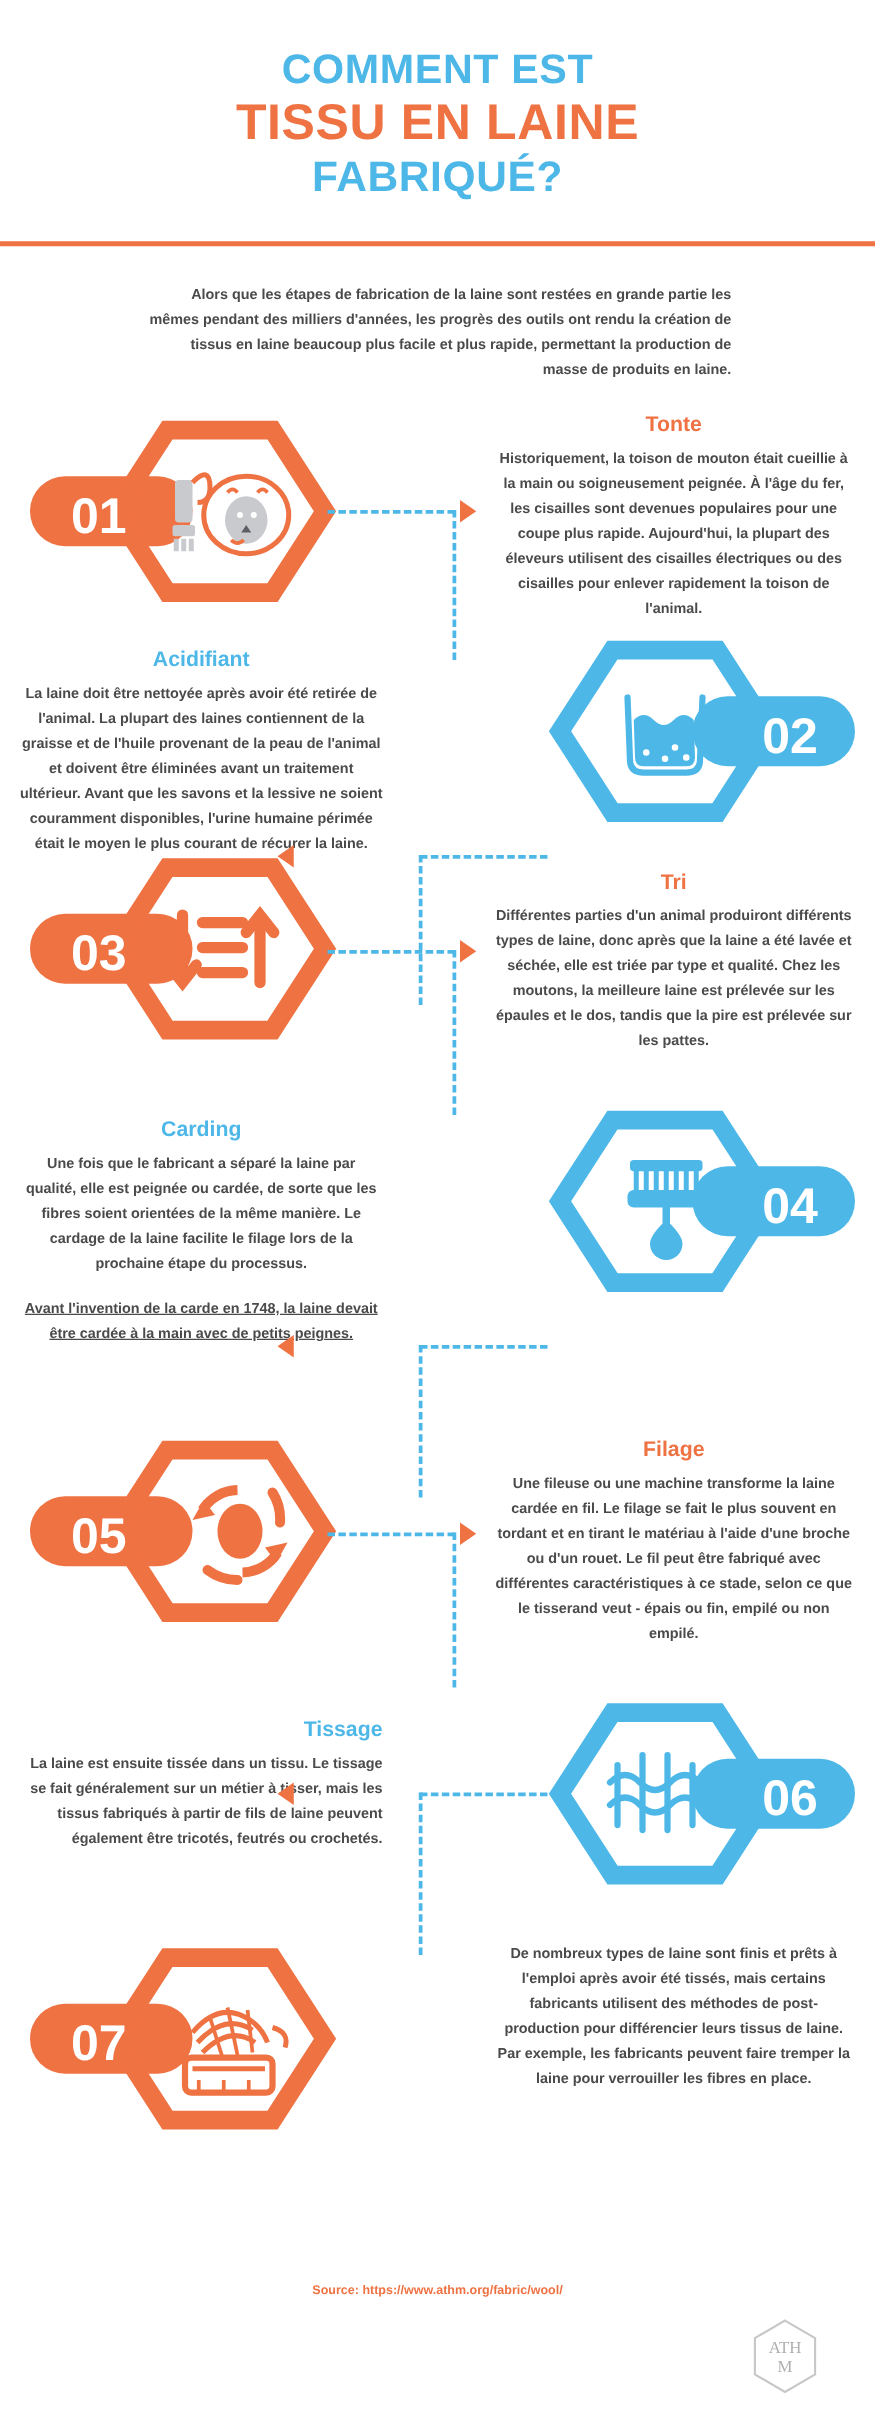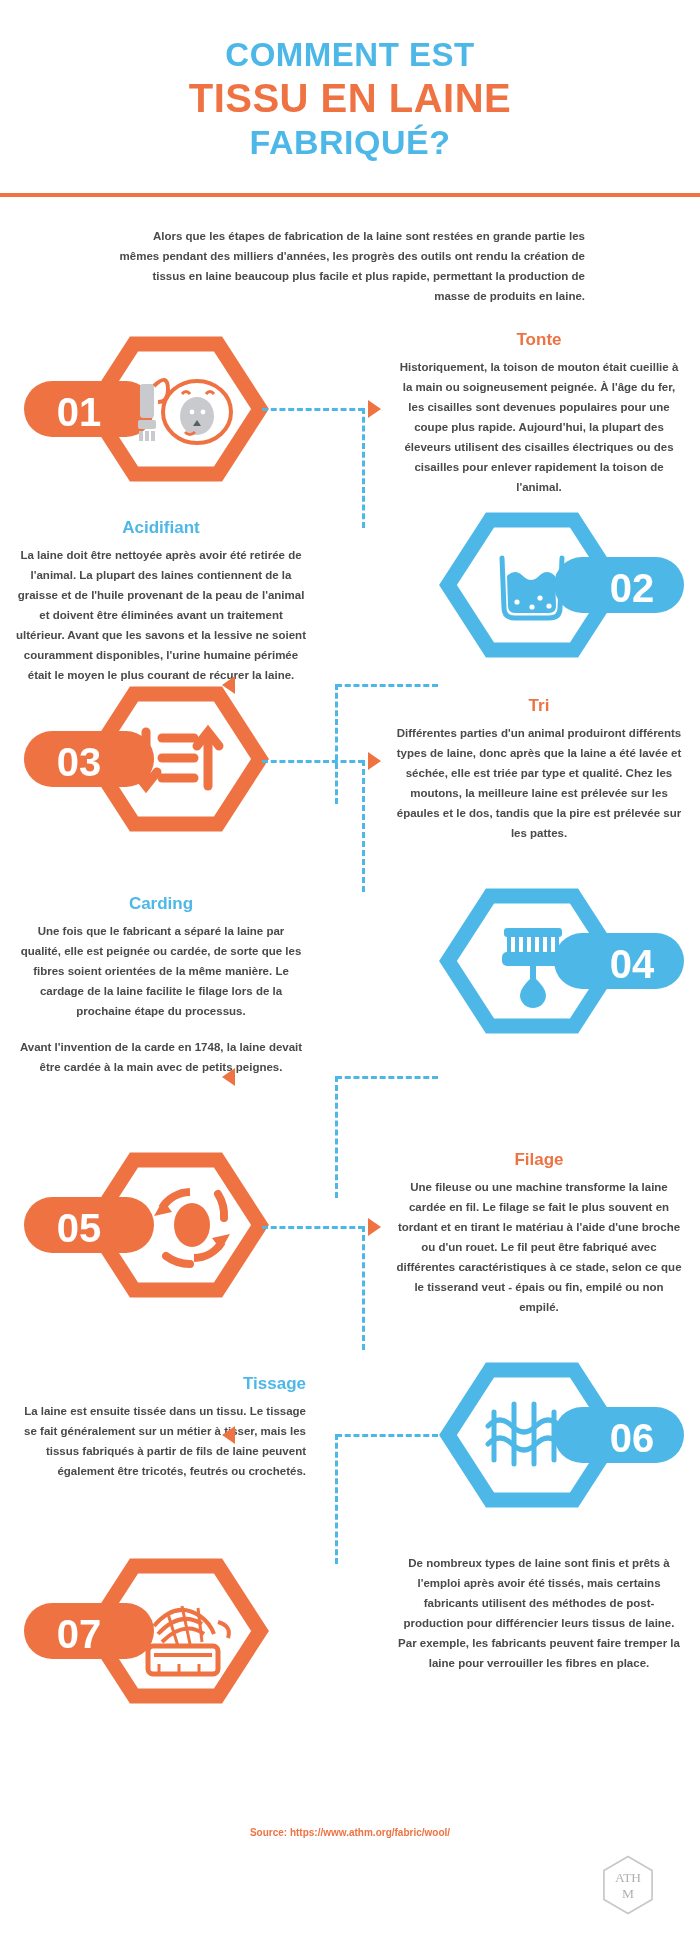--- a/index.html
+++ b/index.html
@@ -80,21 +80,21 @@
   }
   .step-title.orange { color: #ef7243; }
   .step-title.blue   { color: #4db8e8; }
 
   .step-body {
     font-size: 11.5px;
     line-height: 1.73;
     font-weight: bold;
     color: #4a4a4a;
   }
-  .step-body + .step-body { margin-top: 16px; }
+  .step-body + .step-body { margin-top: 16px; text-decoration: underline; }
 
   
   .dash {
     position: absolute;
     background: transparent;
   }
   .dash-h {
     border-top: 3px dashed #4db8e8;
     height: 0;
   }

